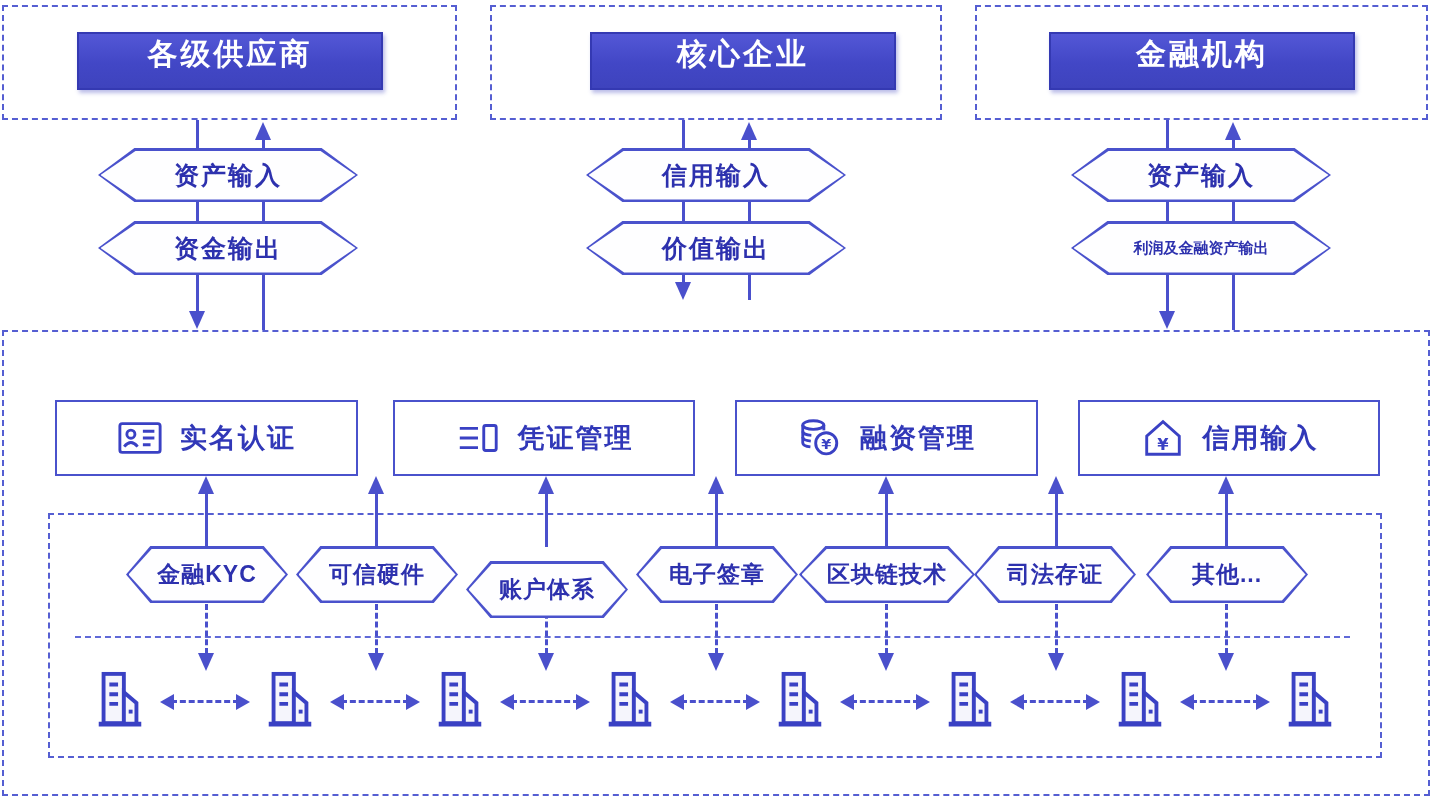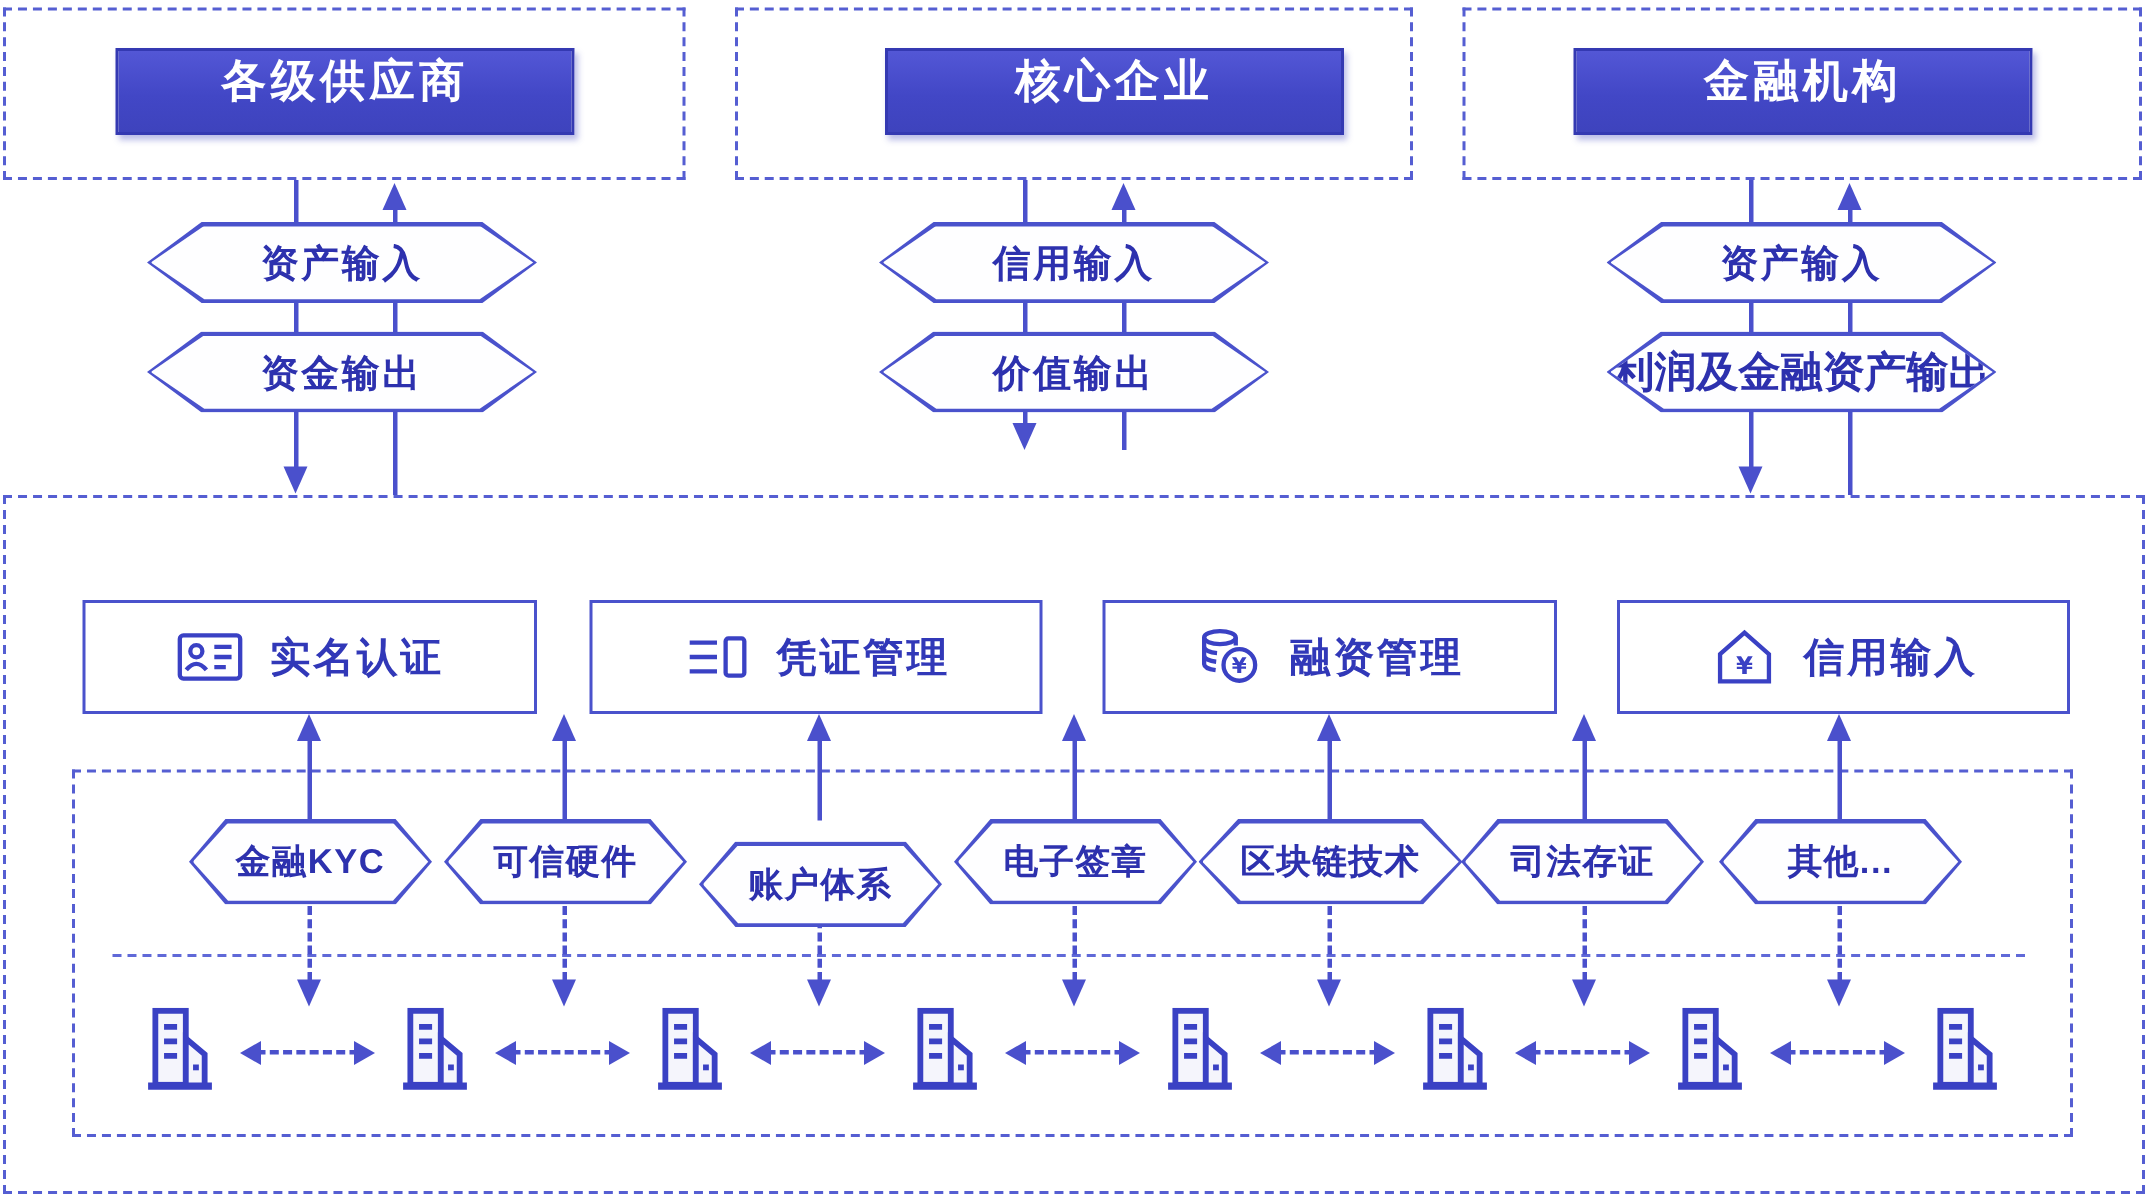--- a/index.html
+++ b/index.html
@@ -101,21 +101,21 @@
   <div class="vline" style="left:1166px;top:120px;height:192px;"></div>
   <div class="tri tri-down" style="left:1159px;top:311px;"></div>
   <div class="vline" style="left:1232px;top:139px;height:191px;"></div>
   <div class="tri tri-up" style="left:1225px;top:122px;"></div>
   <div class="hex hex-lg" style="left:1071px;top:148px;width:260px;height:54px;">
     <div class="hex-in">
         <span>资产输入</span>
       </div>
   </div>
   <div class="hex hex-lg" style="left:1071px;top:221px;width:260px;height:54px;">
-    <div class="hex-in" style="font-size:28px;letter-spacing:0;">
+    <div class="hex-in" style="font-size:15px;letter-spacing:0;">
         <span>利润及金融资产输出</span>
       </div>
   </div>
 
 
   <div class="feature" style="left:55px;width:303px;">
     <svg class="icon-svg" width="46" height="46" viewBox="0 0 48 48" fill="none" stroke="#3a41c4" stroke-width="3">
       <rect x="3" y="9" width="42" height="30" rx="2.5"></rect>
       <circle cx="14.5" cy="20" r="4.2"></circle>
       <path d="M7.5 33 q7 -8.5 14 0"></path>

